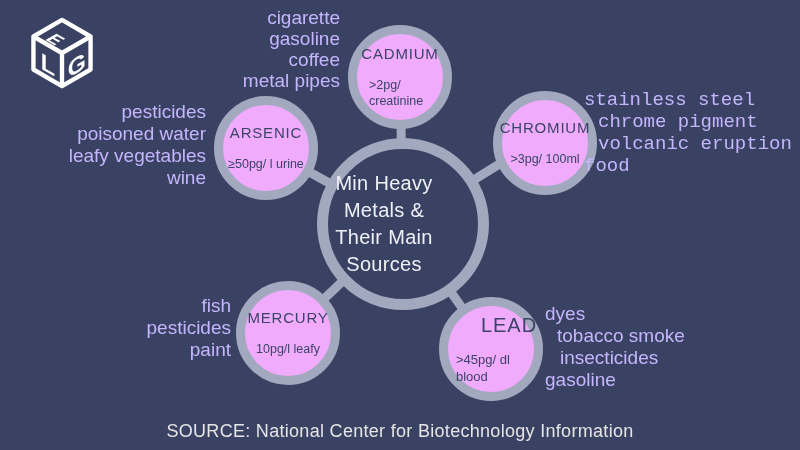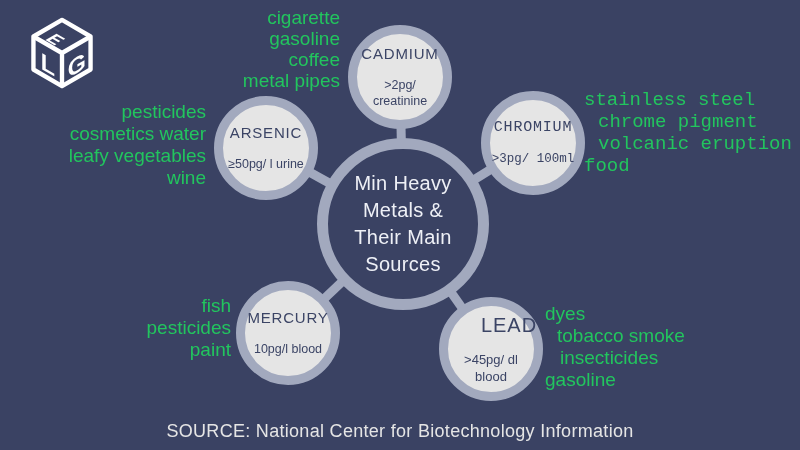--- a/index.html
+++ b/index.html
@@ -16,52 +16,52 @@
   svg.connectors { position: absolute; left: 0; top: 0; z-index: 1; }
 
   .logo { position: absolute; left: 28px; top: 16px; z-index: 4; }
 
   
   .central-circle {
     position: absolute; z-index: 2;
     left: 317px; top: 138px; width: 172px; height: 172px;
     border: 11px solid #a2a9be; border-radius: 50%;
     background: #3a4263;
-    display: flex; align-items: center; justify-content: center;
+    display: flex; align-items: center; 
   }
   .central-title {
     width: 112px; text-align: center;
     font-size: 20px; line-height: 1.35; letter-spacing: 0.3px;
     color: #eef0f6;
   }
 
   
   .metal-circle {
     position: absolute; z-index: 2;
     width: 104px; height: 104px;
     border: 9px solid #a2a9be; border-radius: 50%;
-    background: #e5e5e5;
+    background: #f0abfc;
     display: flex; flex-direction: column; align-items: center; justify-content: center;
-    text-align: center; color: #3b4465;
+    text-align: left; color: #3b4465;
   }
   .metal-cadmium  { left: 348px; top: 25px; }
   .metal-arsenic  { left: 214px; top: 96px; }
-  .metal-chromium { left: 481px; top: 91px; font-family: Liberation Mono, monospace; }
+  .metal-chromium { left: 493px; top: 91px; }
   .metal-mercury  { left: 236px; top: 281px; }
   .metal-lead     { left: 439px; top: 297px; }
 
   .metal-name { font-size: 15px; letter-spacing: 0.8px; line-height: 1.2; }
   .metal-lead .metal-name { font-size: 20px; letter-spacing: 1px; margin-left: 36px; }
   .metal-value { font-size: 12.5px; line-height: 1.25; margin-top: 15px; }
   .metal-cadmium .metal-value { width: 62px; }
   .metal-lead .metal-value { width: 70px; font-size: 13px; }
   .metal-arsenic .metal-value, .metal-chromium .metal-value, .metal-mercury .metal-value { white-space: nowrap; }
 
   
-  .sources { position: absolute; z-index: 3; font-size: 19px; line-height: 22px; color: #22c55e; }
+  .sources { position: absolute; z-index: 3; font-size: 19px; line-height: 22px; color: #c4b5fd; }
   .sources.align-right { text-align: right; }
   .sources.align-left  { text-align: left; }
   .src-line { white-space: nowrap; }
 
   .sources-cadmium  { right: 460px; top: 7px;   line-height: 21px; }
   .sources-arsenic  { right: 594px; top: 101px; }
   .sources-chromium { left: 584px;  top: 89px; font-family: Liberation Mono, monospace;  }
   .sources-mercury  { right: 569px; top: 295px; }
   .sources-lead     { left: 545px;  top: 303px; }
 
@@ -115,36 +115,36 @@
   <div class="metal-circle metal-arsenic">
     <div class="metal-name">ARSENIC</div>
     <div class="metal-value">≥50pg/ l urine</div>
   </div>
   <div class="metal-circle metal-chromium">
     <div class="metal-name">CHROMIUM</div>
     <div class="metal-value">&gt;3pg/ 100ml</div>
   </div>
   <div class="metal-circle metal-mercury">
     <div class="metal-name">MERCURY</div>
-    <div class="metal-value">10pg/l blood</div>
+    <div class="metal-value">10pg/l leafy</div>
   </div>
   <div class="metal-circle metal-lead">
     <div class="metal-name">LEAD</div>
     <div class="metal-value">&gt;45pg/ dl blood</div>
   </div>
 
   <div class="sources align-right sources-cadmium">
     <div class="src-line">cigarette</div>
     <div class="src-line">gasoline</div>
     <div class="src-line">coffee</div>
     <div class="src-line">metal pipes</div>
   </div>
   <div class="sources align-right sources-arsenic">
     <div class="src-line">pesticides</div>
-    <div class="src-line">cosmetics water</div>
+    <div class="src-line">poisoned water</div>
     <div class="src-line">leafy vegetables</div>
     <div class="src-line">wine</div>
   </div>
   <div class="sources align-left sources-chromium">
     <div class="src-line">stainless steel</div>
     <div class="src-line">chrome pigment</div>
     <div class="src-line">volcanic eruption</div>
     <div class="src-line">food</div>
   </div>
   <div class="sources align-right sources-mercury">

